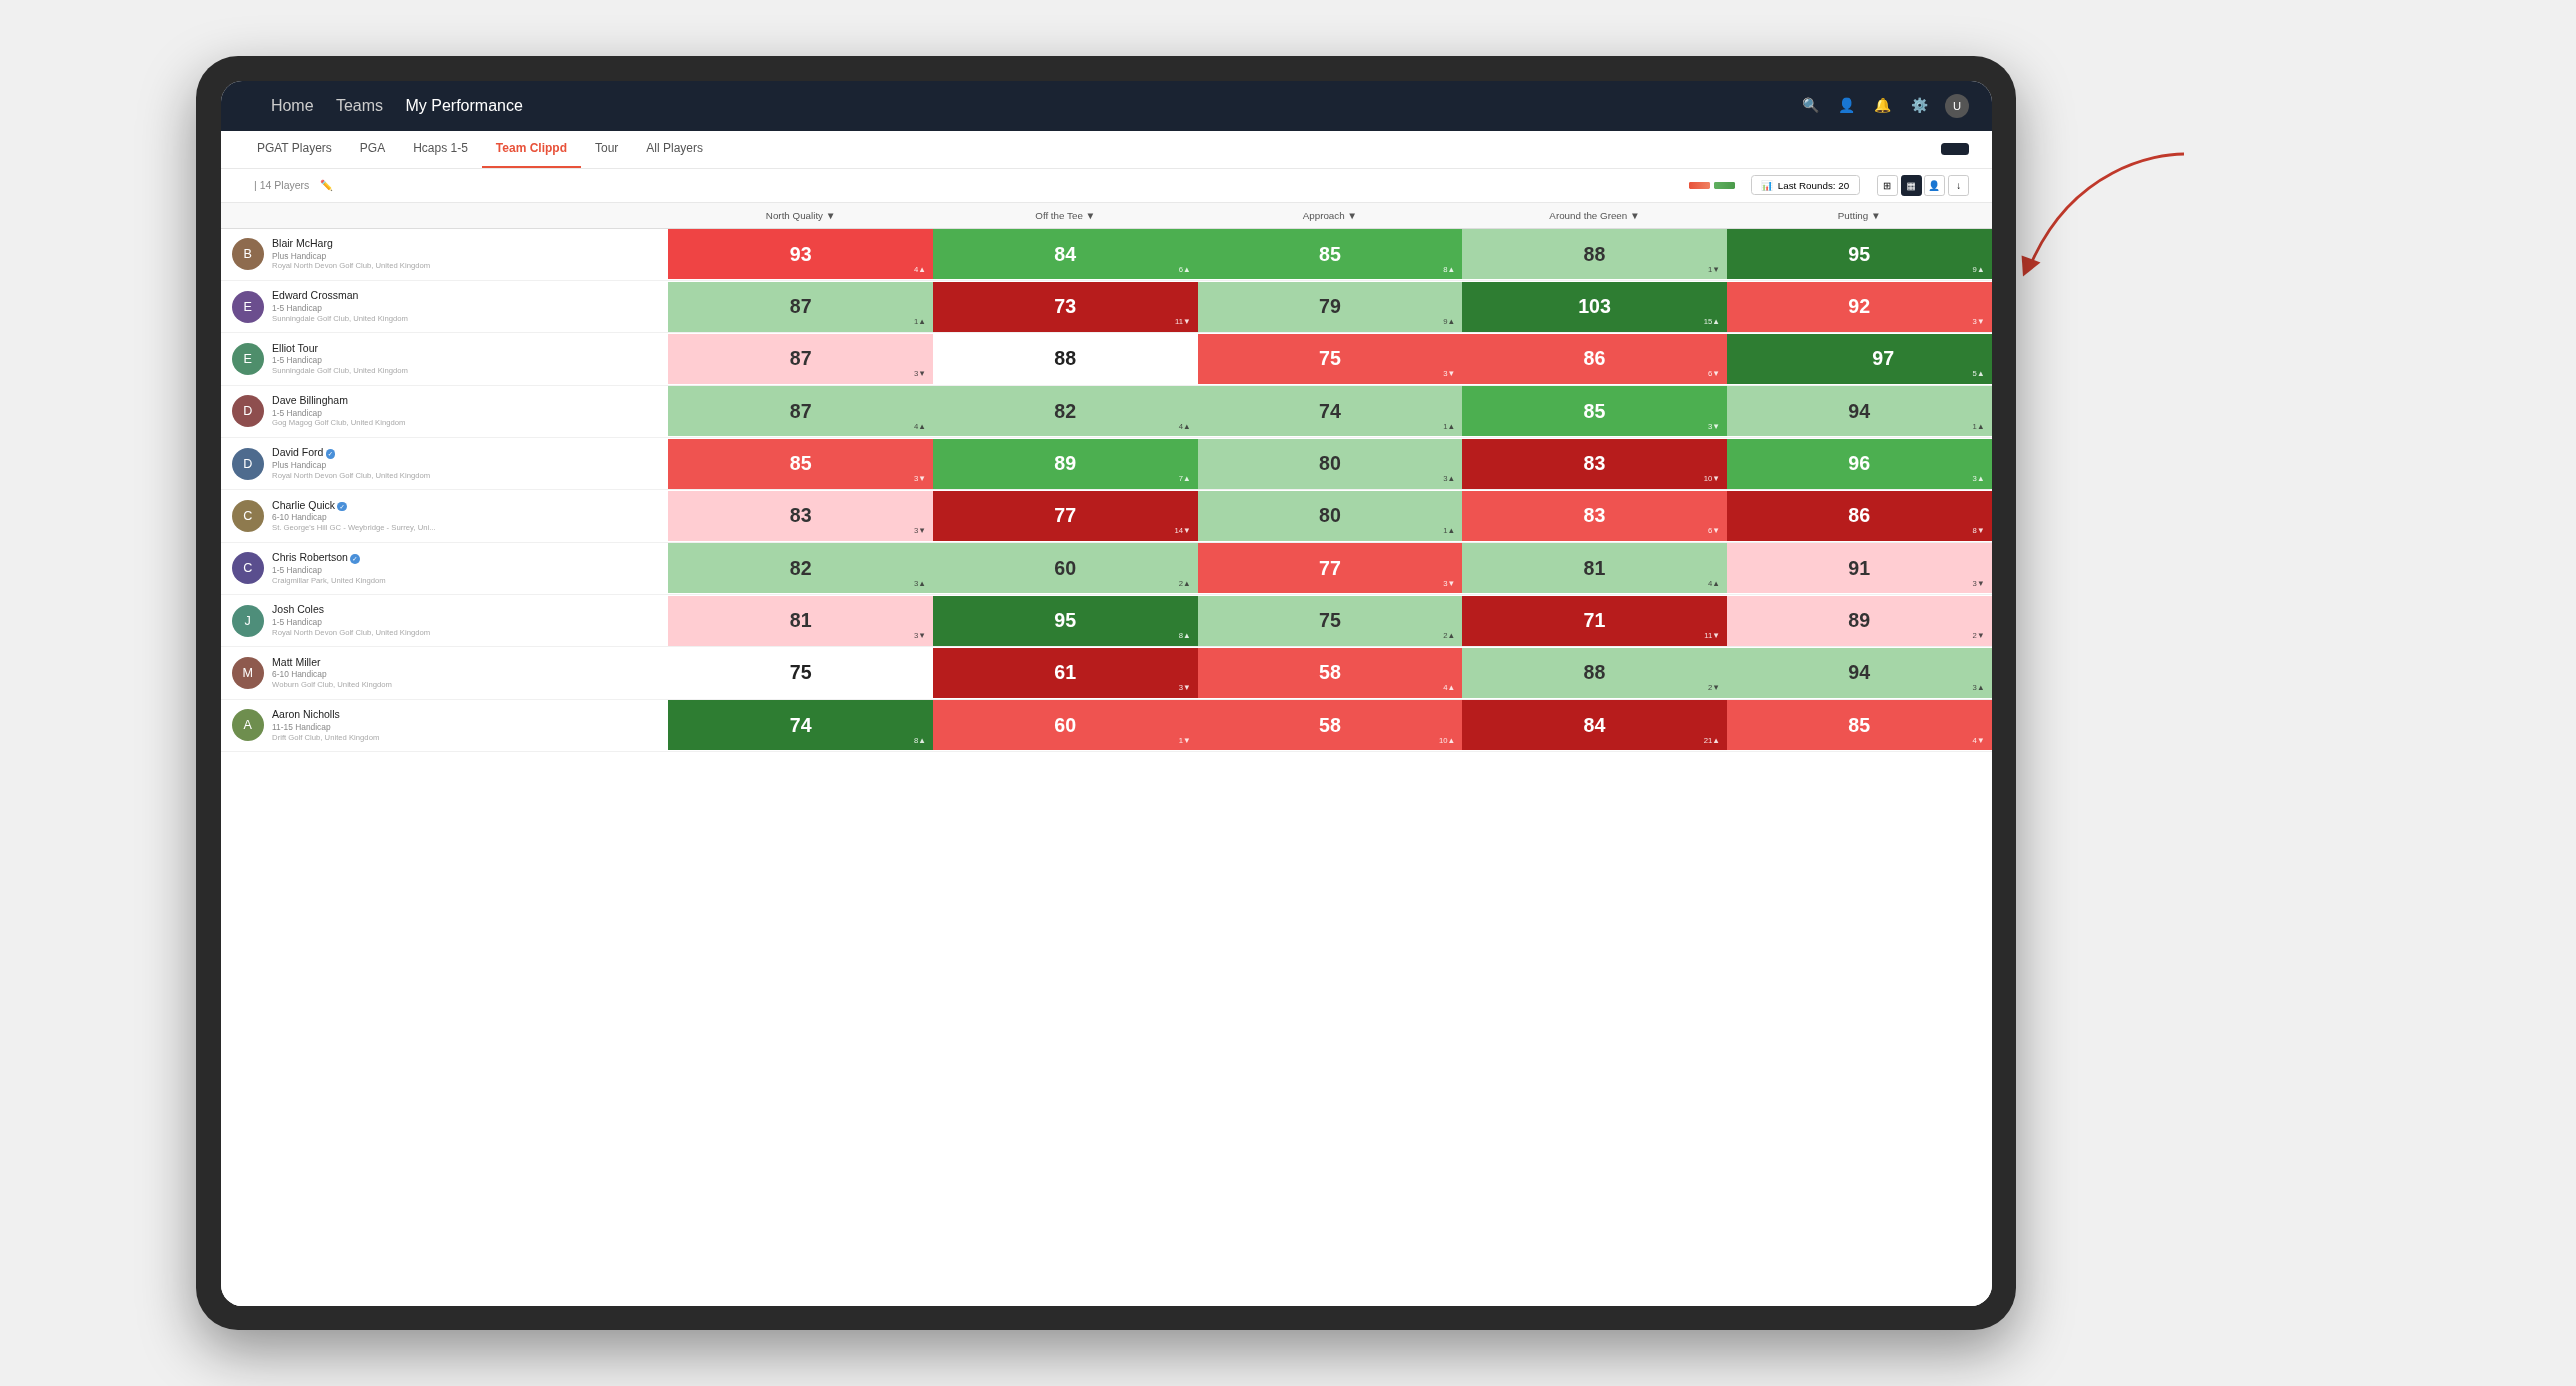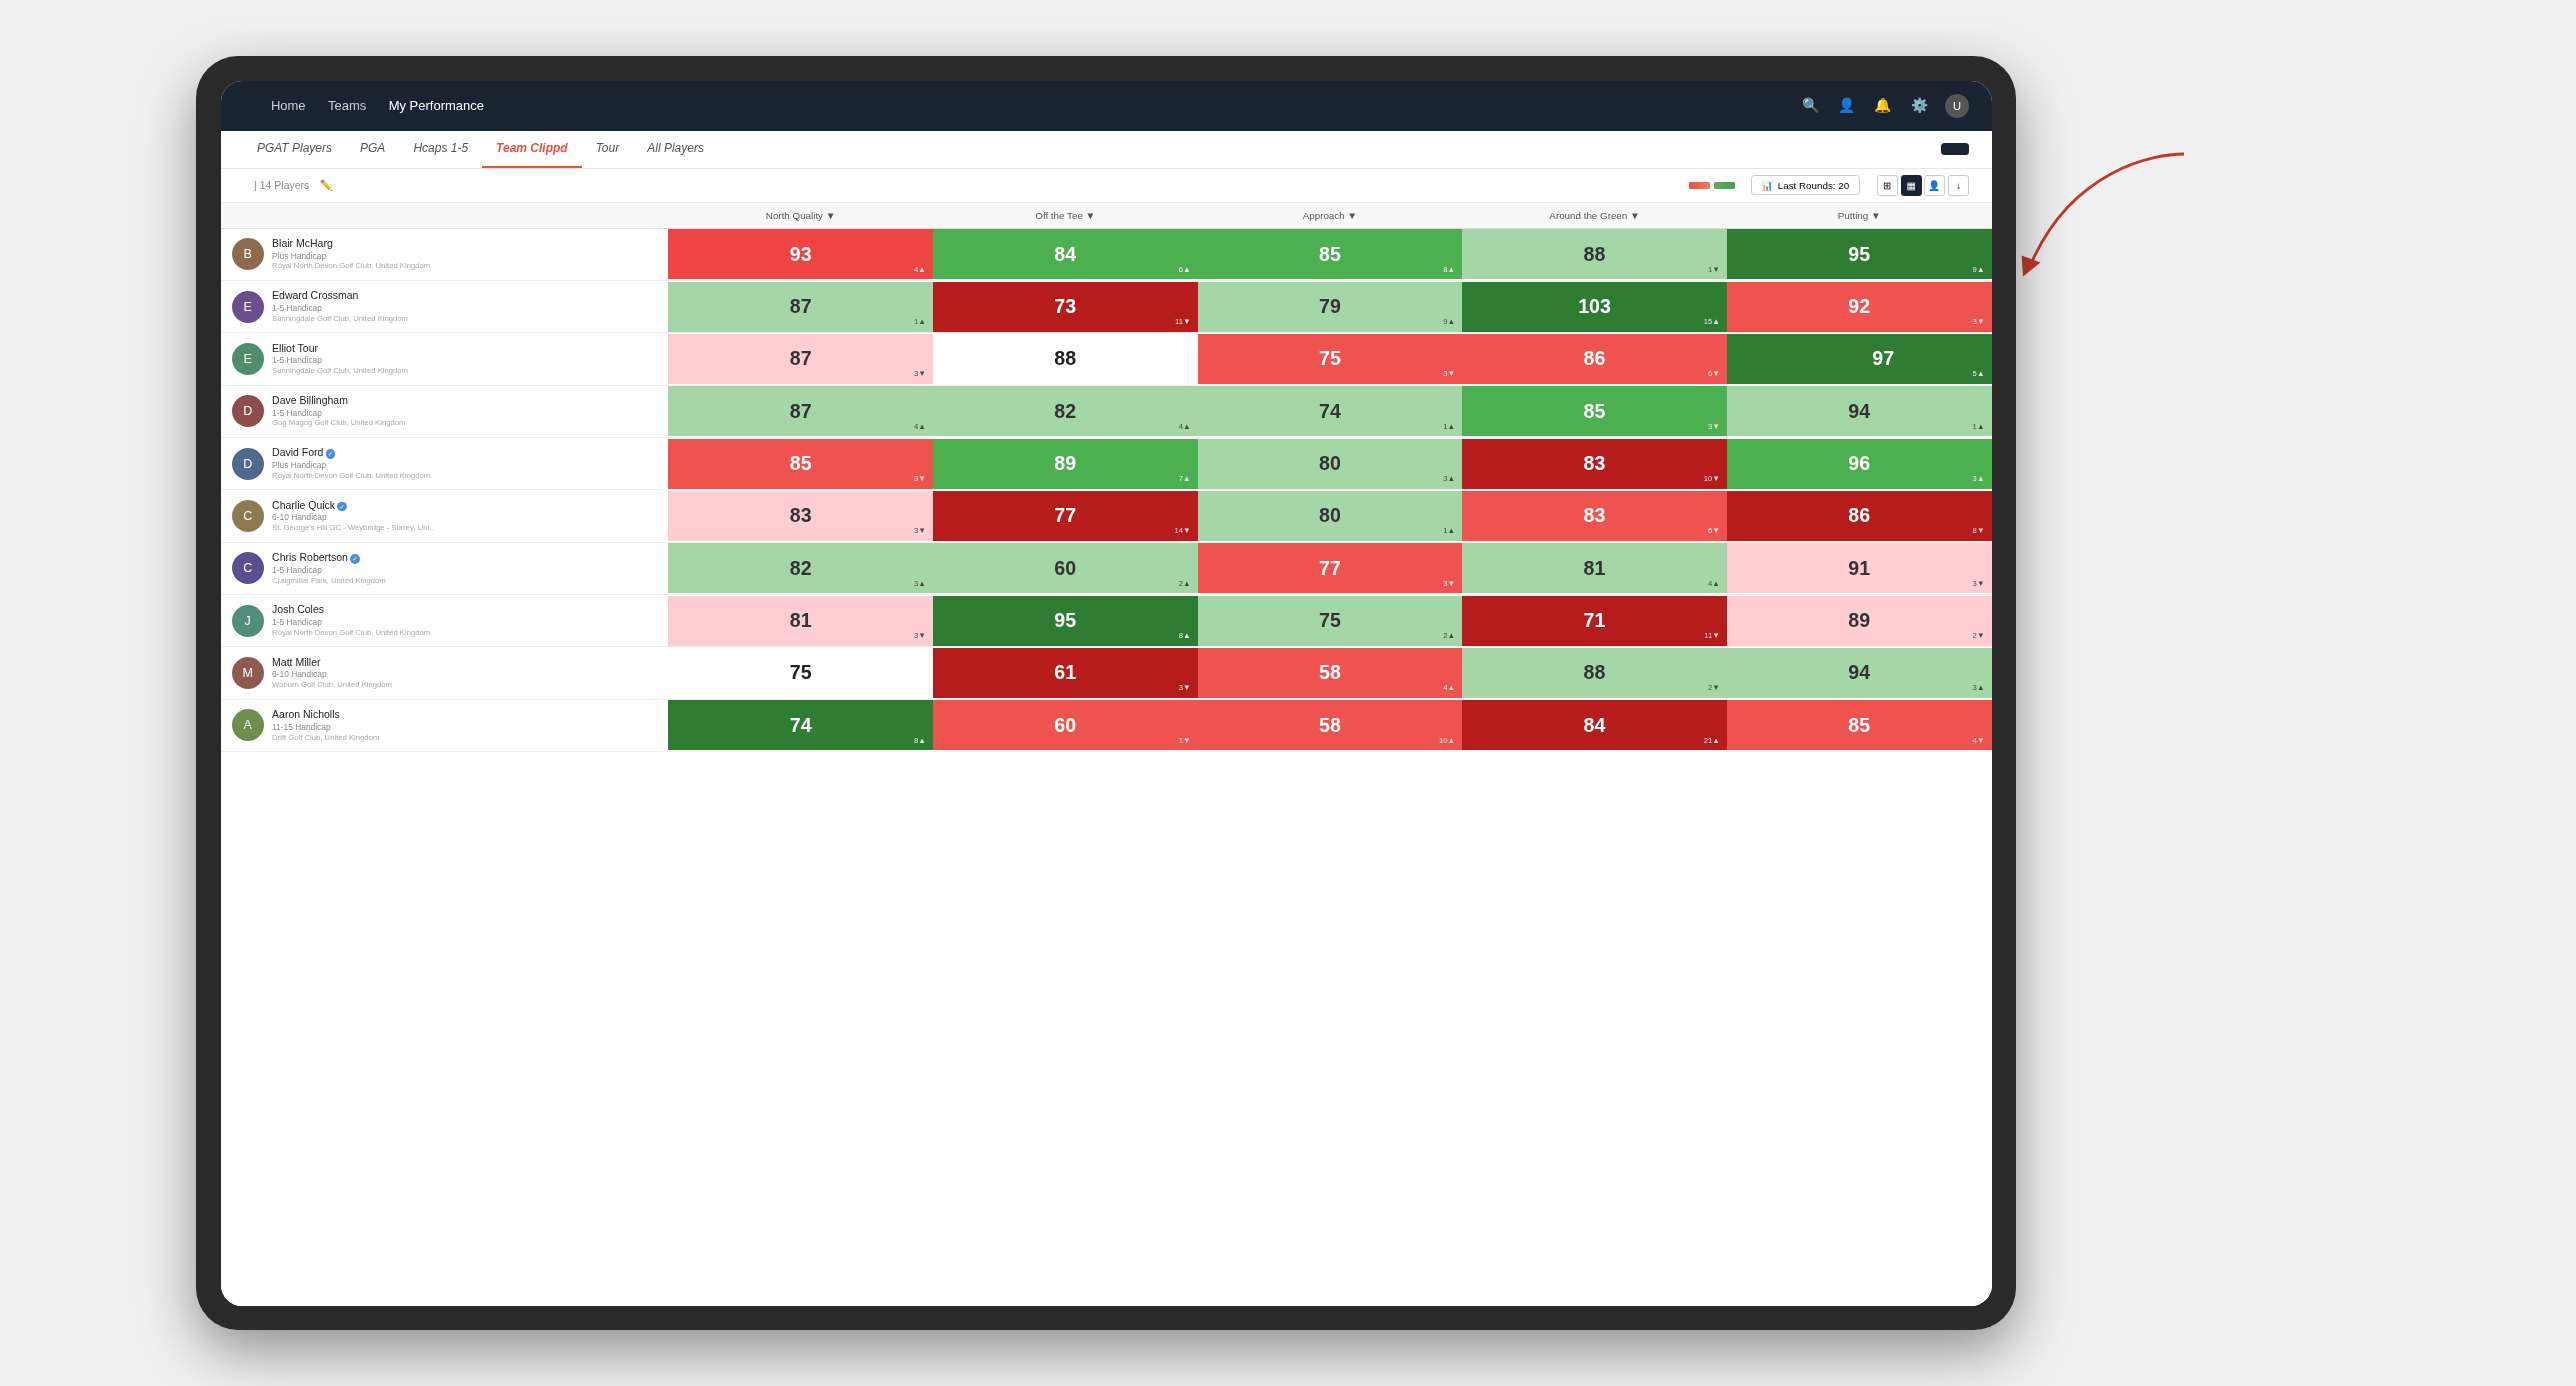--- a/index.html
+++ b/index.html
@@ -81,21 +81,21 @@
       margin-right: 28px;
       font-style: italic;
     }
     .nav-items {
       display: flex;
       gap: 22.4px;
       flex: 1;
     }
     .nav-item {
       color: #ccc;
-      font-size: 13px;
+      font-size: 16px;
       cursor: pointer;
     }
     .nav-item.active {
       color: #fff;
     }
     .nav-icons {
       display: flex;
       gap: 14px;
       align-items: center;
     }
@@ -124,21 +124,20 @@
     
     .subnav {
       background: #fff;
       height: 38px;
       display: flex;
       align-items: center;
       padding: 0 22.4px;
       border-bottom: 0.7px solid #e8e8e8;
       flex-shrink: 0;
       gap: 0;
-      font-style: italic;
     }
     .subnav-item {
       padding: 0 14px;
       height: 38px;
       display: flex;
       align-items: center;
       font-size: 12px;
       color: #555;
       cursor: pointer;
       border-bottom: 2.1px solid transparent;

